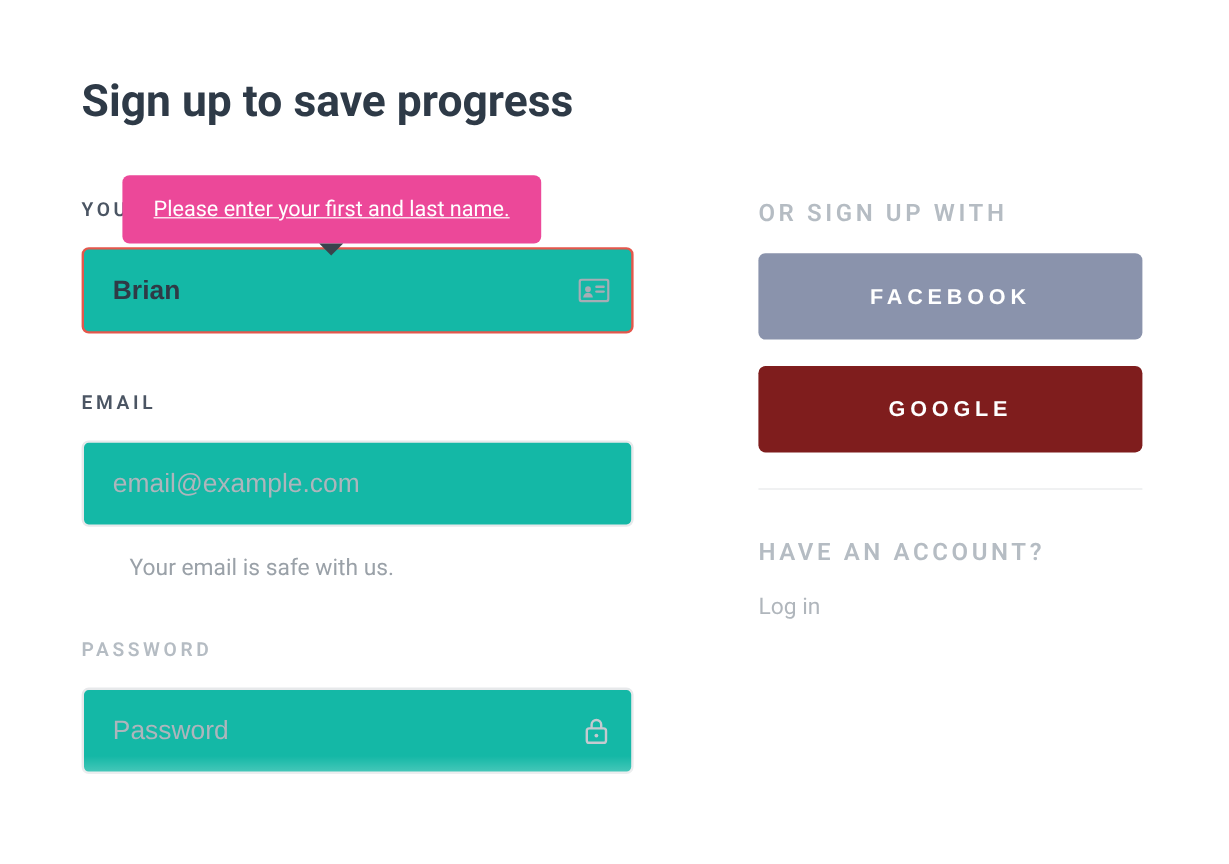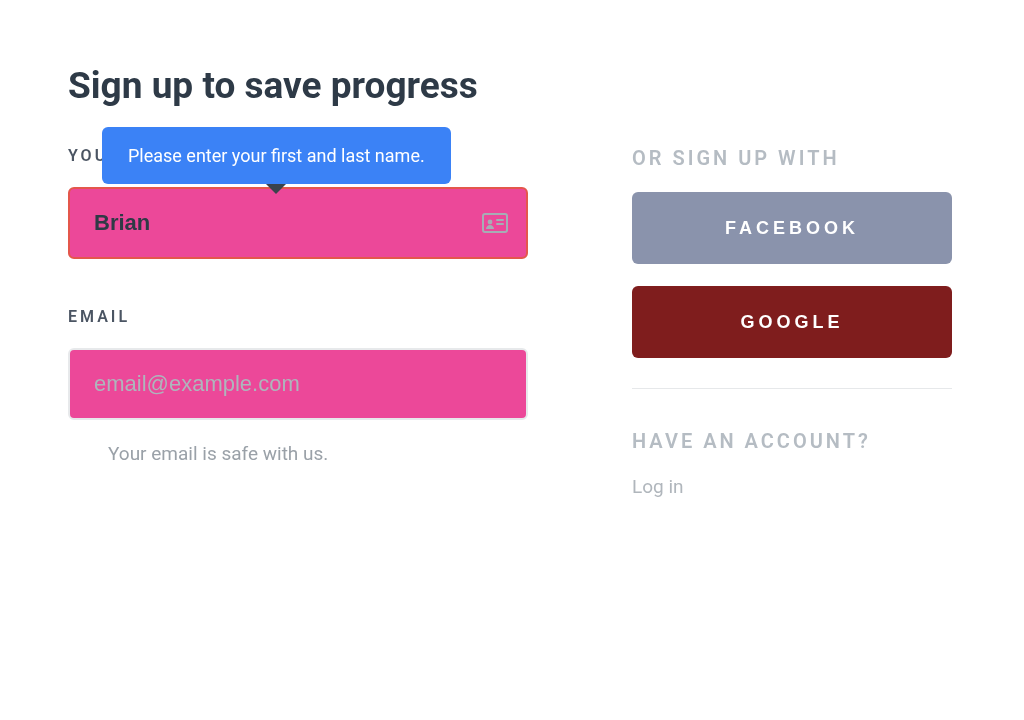--- a/index.html
+++ b/index.html
@@ -13,21 +13,21 @@
   }
   .page {
     padding: 64px 68px 0 68px;
     display: flex;
     flex-direction: column;
   }
   .title {
     font-size: 37px;
     font-weight: 700;
     color: #2e3a47;
-    margin-bottom: 39px;
+    margin-bottom: 58px;
   }
   .columns {
     display: flex;
     gap: 104px;
   }
   .left {
     width: 460px;
     position: relative;
   }
   .right {
@@ -50,21 +50,21 @@
   .input-row {
     position: relative;
     width: 100%;
   }
   .text-input {
     width: 100%;
     height: 72px;
     padding: 0 58px 0 24px;
     font-size: 22px;
     color: #2f3a46;
-    background: #ec4899;
+    background: #14b8a6;
     border: 2px solid #e7e9eb;
     border-radius: 6px;
     outline: none;
   }
   .text-input.error {
     border: 2px solid #e4574c;
     font-weight: 700;
   }
   .text-input::placeholder {
     color: #aeb5bc;
@@ -76,27 +76,28 @@
     top: 50%;
     transform: translateY(-50%);
     color: #a6adb5;
     display: flex;
   }
 
   .tooltip {
     position: absolute;
     top: -60px;
     left: 34px;
-    background: #3b82f6;
+    background: #ec4899;
     color: #fff;
     padding: 18px 26px;
     border-radius: 6px;
     font-size: 18px;
     white-space: nowrap;
     z-index: 5;
+    text-decoration: underline;
   }
   .tooltip::after {
     content: "";
     position: absolute;
     bottom: -10px;
     left: 50%;
     transform: translateX(-50%);
     border-width: 10px 10px 0 10px;
     border-style: solid;
     border-color: #3a434c transparent transparent transparent;
@@ -186,20 +187,33 @@
       </div>
 
       <div class="field-block">
         <div class="field-label dark">EMAIL</div>
         <div class="input-row">
           <input type="text" class="text-input" placeholder="email@example.com" style="">
         </div>
         <div class="helper-text">Your email is safe with us.</div>
       </div>
 
+      <div class="field-block" style="margin-bottom:0;">
+        <div class="field-label">PASSWORD</div>
+        <div class="input-row">
+          <input type="password" class="text-input" placeholder="Password" style="">
+          <span class="input-icon">
+            <svg width="22" height="24" viewBox="0 0 22 24" fill="none">
+              <rect x="3" y="10" width="16" height="12" rx="2" stroke="#c5cad0" stroke-width="2"></rect>
+              <path d="M7 10V7a4 4 0 0 1 8 0v3" stroke="#c5cad0" stroke-width="2" fill="none"></path>
+              <circle cx="11" cy="16" r="1.6" fill="#c5cad0"></circle>
+            </svg>
+          </span>
+        </div>
+      </div>
 
     </div>
 
     <div class="right">
       <div class="right-label">OR SIGN UP WITH</div>
       <button class="social-btn btn-facebook">FACEBOOK</button>
       <button class="social-btn btn-google">GOOGLE</button>
 
       <div class="divider"></div>
 

